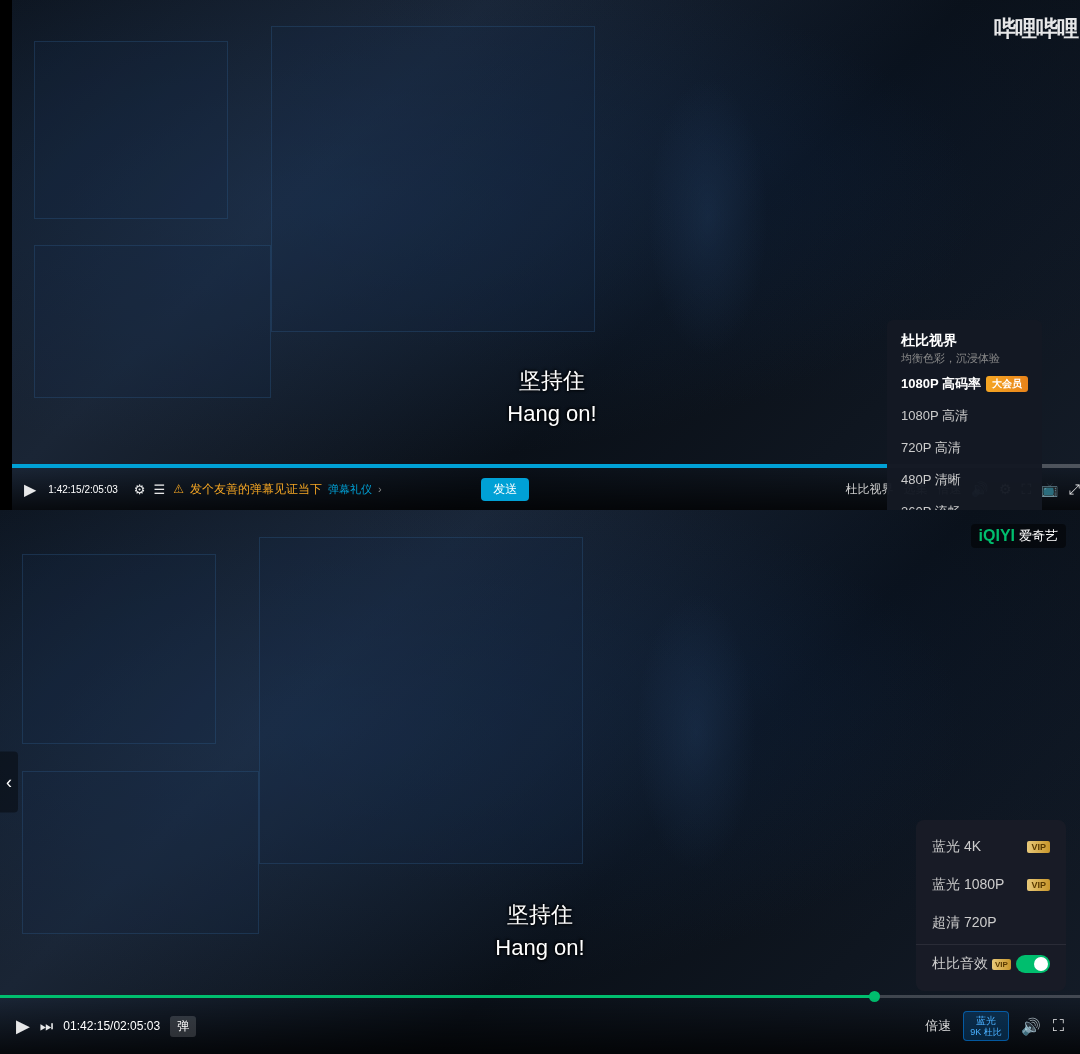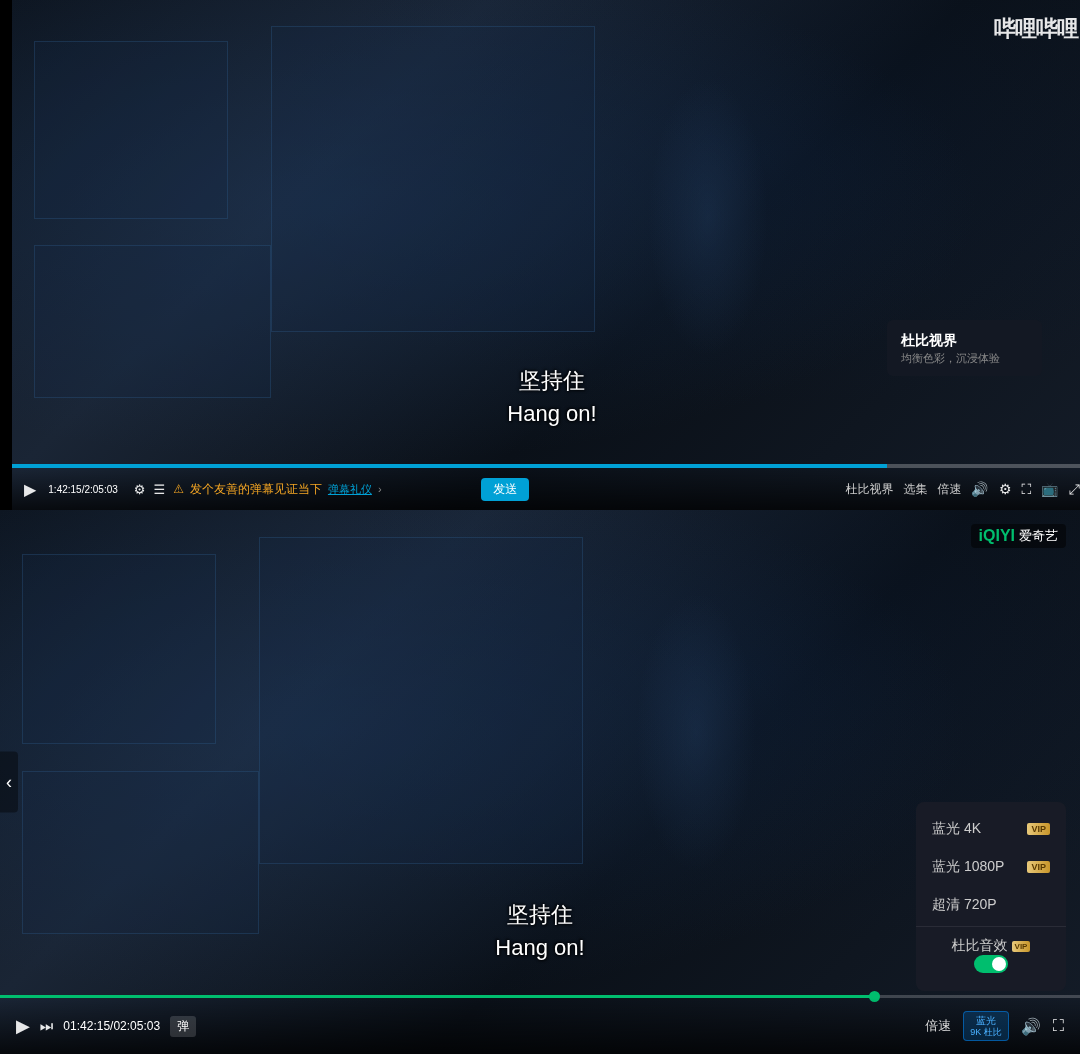--- a/index.html
+++ b/index.html
@@ -164,21 +164,20 @@
       align-items: center;
       gap: 4px;
       color: #f5a623;
       font-size: 12px;
     }
 
     .danmaku-link {
       color: #00a1d6;
       font-size: 11px;
       cursor: pointer;
-      text-decoration: underline;
     }
 
     .danmaku-send-btn {
       background: #00a1d6;
       color: #fff;
       border: none;
       border-radius: 4px;
       padding: 3px 12px;
       font-size: 12px;
       cursor: pointer;
@@ -290,21 +289,20 @@
     
     .dolby-row {
       display: flex;
       align-items: center;
       justify-content: space-between;
       padding: 10px 16px;
       color: #ccc;
       font-size: 14px;
       border-top: 1px solid rgba(255,255,255,0.08);
       margin-top: 2px;
-      flex-direction: column;
     }
     .dolby-label-wrap {
       display: flex;
       align-items: center;
       gap: 4px;
     }
     .dolby-vip-badge {
       background: linear-gradient(90deg, #e8c97a, #c8962a);
       color: #5a3a00;
       font-size: 8px;
@@ -452,20 +450,38 @@
       <div>坚持住</div>
       <div>Hang on!</div>
     </div>
 
     <div id="quality-menu-top">
       <div class="qmenu-header">
         <div class="qmenu-title">杜比视界</div>
         <div class="qmenu-subtitle">均衡色彩，沉浸体验</div>
       </div>
 
+      <div id="quality-items-top">
+          <div class="qmenu-item active">
+            <span>1080P 高码率</span>
+            <span class="badge-vip">大会员</span>
+          </div>
+          <div class="qmenu-item">
+            <span>1080P 高清</span>
+          </div>
+          <div class="qmenu-item">
+            <span>720P 高清</span>
+          </div>
+          <div class="qmenu-item">
+            <span>480P 清晰</span>
+          </div>
+          <div class="qmenu-item">
+            <span>360P 流畅</span>
+          </div>
+        </div>
     </div>
   </div>
 
   <div id="progress-top">
     <div id="progress-top-fill"></div>
   </div>
 
   <div id="controls-top">
 
     <span class="ctrl-icon">▶</span>

